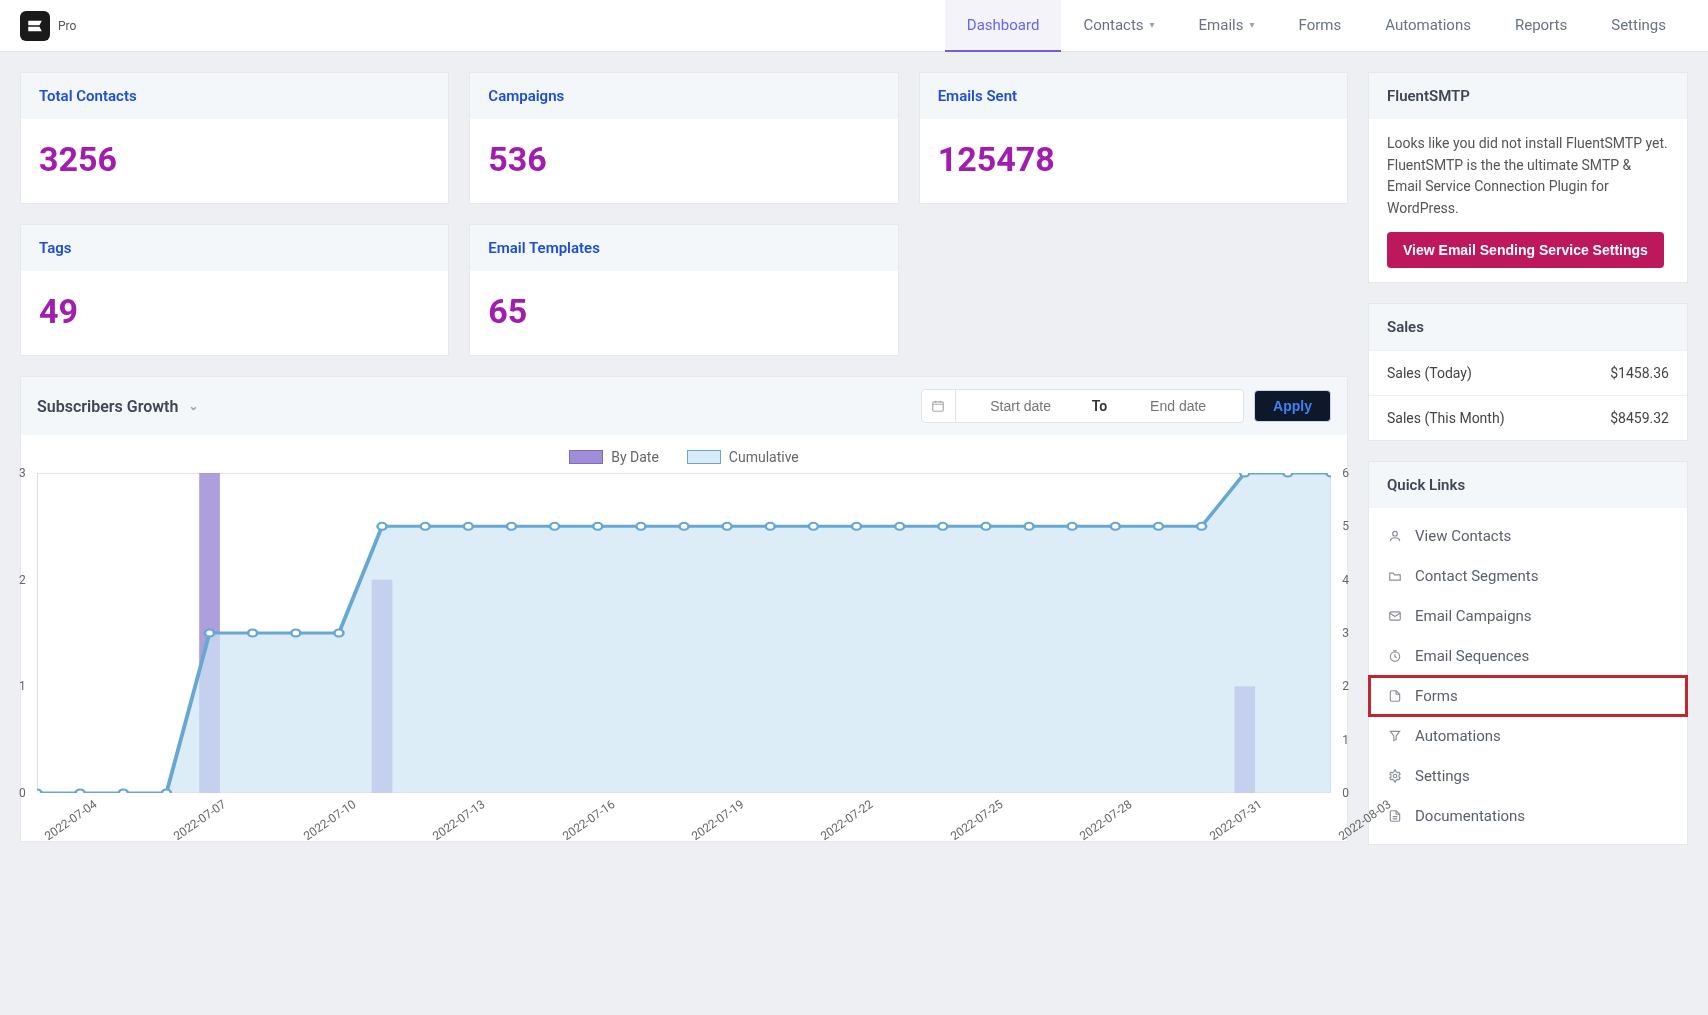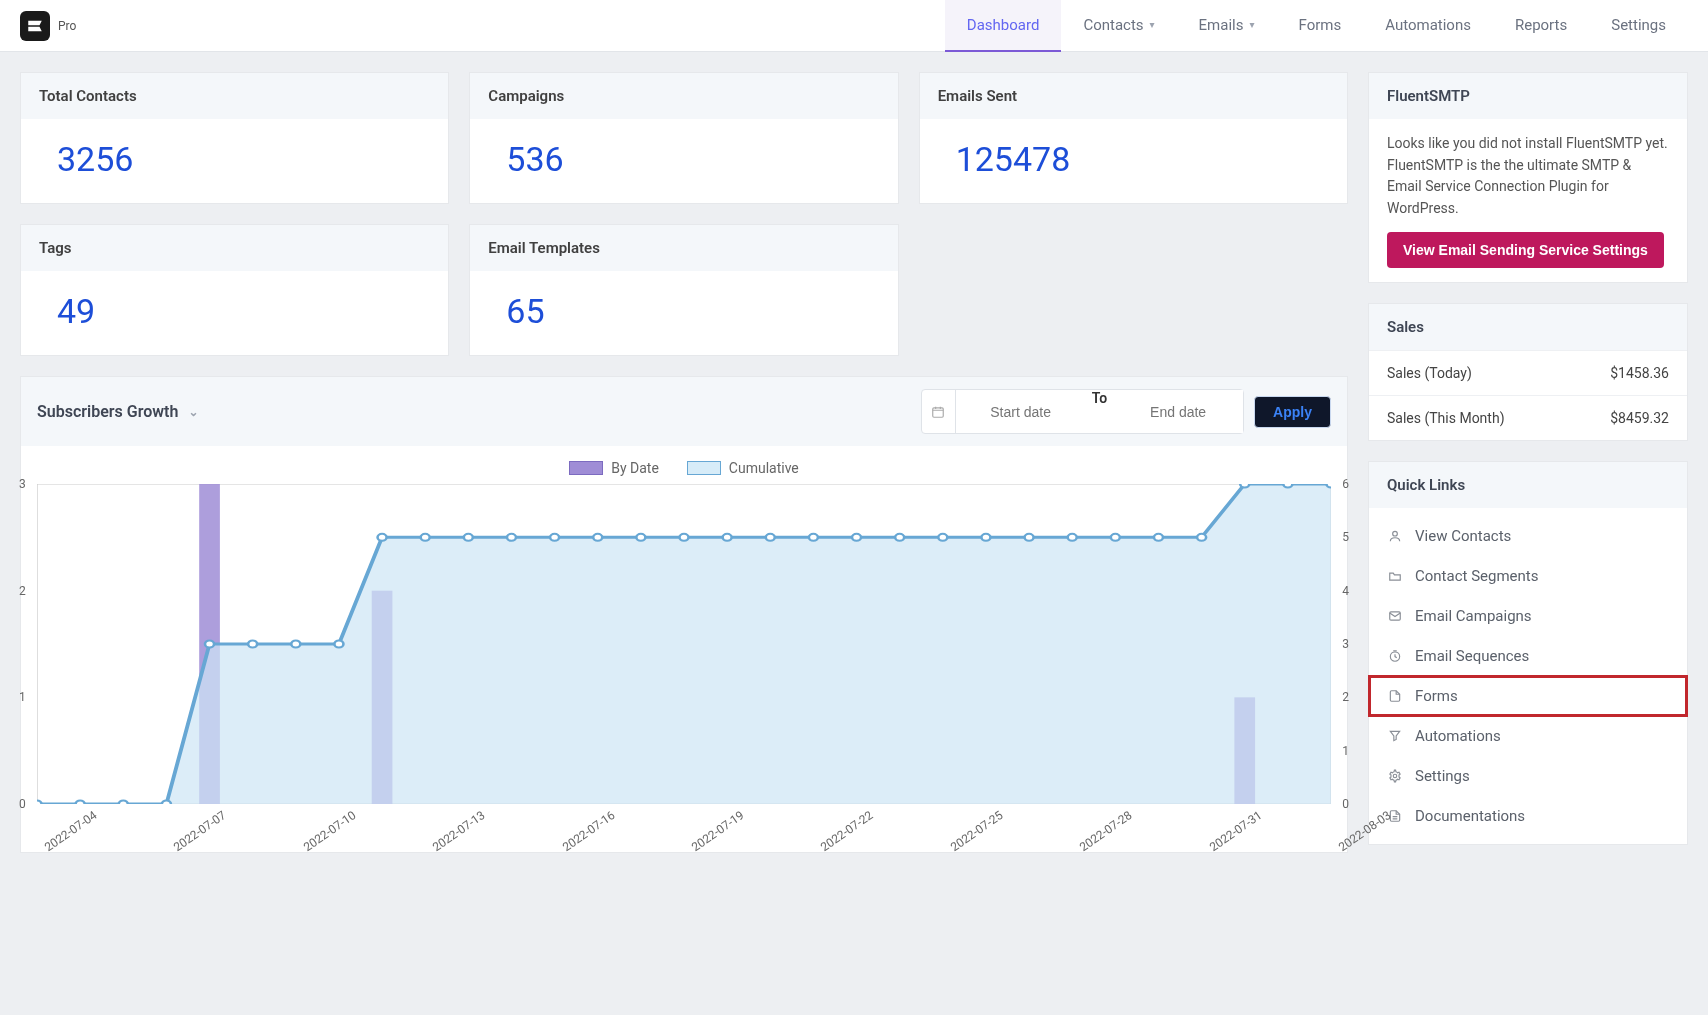--- a/index.html
+++ b/index.html
@@ -13,29 +13,29 @@
   .nav { margin-left: auto; display: flex; gap: 0; align-items: flex-end; }
   .nav-item { padding: 16px 22px; font-size: 15px; color: #6b7280; cursor: pointer; display:flex; align-items:center; gap:6px; border-bottom: 2px solid transparent;}
   .nav-item.active { color: #6366f1; background:#f5f3fa; border-bottom: 2px solid #7c5ad6; }
   .chev { font-size: 10px; color:#9ca3af; }
   
   .container { display: flex; gap: 20px; padding: 20px; align-items: flex-start; }
   .main { flex: 1; display: flex; flex-direction: column; gap: 20px; }
   .side { width: 320px; display: flex; flex-direction: column; gap: 20px; }
   .stats-grid { display: grid; grid-template-columns: repeat(3, 1fr); gap: 20px; }
   .stat-card { background: #fff; border: 1px solid #e6e8eb; }
-  .stat-card .hd { background: #f4f7fa; padding: 14px 18px; font-weight: 600; color: #404040; font-size: 15px; }
-  .stat-card .val { padding: 20px 36px 24px; font-size: 34px; font-weight: 400; color: #1d4ed8; }
+  .stat-card .hd { background: #f4f7fa; padding: 14px 18px; font-weight: 600; color: #1d4ed8; font-size: 15px; }
+  .stat-card .val { padding: 20px 18px 24px; font-size: 34px; font-weight: 700; color: #a21caf; }
   
   .chart-card { background:#fff; border:1px solid #e6e8eb; }
   .chart-hd { background:#f4f7fa; display:flex; align-items:center; padding: 12px 16px; gap:14px; }
   .chart-title-wrap { display:flex; align-items:center; gap:10px; font-weight:600; color:#3f4654; }
   .chart-title-wrap .chev2 { color:#9ca3af; font-size:12px;}
   .chart-controls { margin-left:auto; display:flex; align-items:center; gap:10px; }
-  .date-range { display:flex; border:1px solid #dfe3e8; background:#fff; border-radius:4px; height:45px; }
+  .date-range { display:flex; align-items:center; border:1px solid #dfe3e8; background:#fff; border-radius:4px; height:34px; }
   .date-range .cal { width:34px; display:flex;align-items:center;justify-content:center; color:#aaa; border-right:1px solid #dfe3e8;height:100%; }
   .date-range input { border:none; text-align:center; width:130px; font-size:14px; color:#888; outline:none; }
   .date-range .to { font-weight:600; color:#333; padding:0 6px; font-size:14px;}
   .apply-btn { background:#0f172a; border:1px solid #c9d8ef; color:#3b82f6; font-weight:600; padding:7px 18px; border-radius:4px; cursor:pointer; font-size:14px;}
   .chart-body { padding: 14px 16px 4px; }
   .legend { display:flex; justify-content:center; gap:28px; font-size:14px; color:#666; margin-bottom:8px;}
   .legend .k { display:flex; align-items:center; gap:8px;}
   .swatch-bar { width:34px; height:14px; background:#9f8dd6; border:1px solid #7c6bc0;}
   .swatch-line { width:34px; height:14px; border:1px solid #67a7d4; background:#d7ecf8;}
   .plot-wrap { position:relative; height:320px; }

